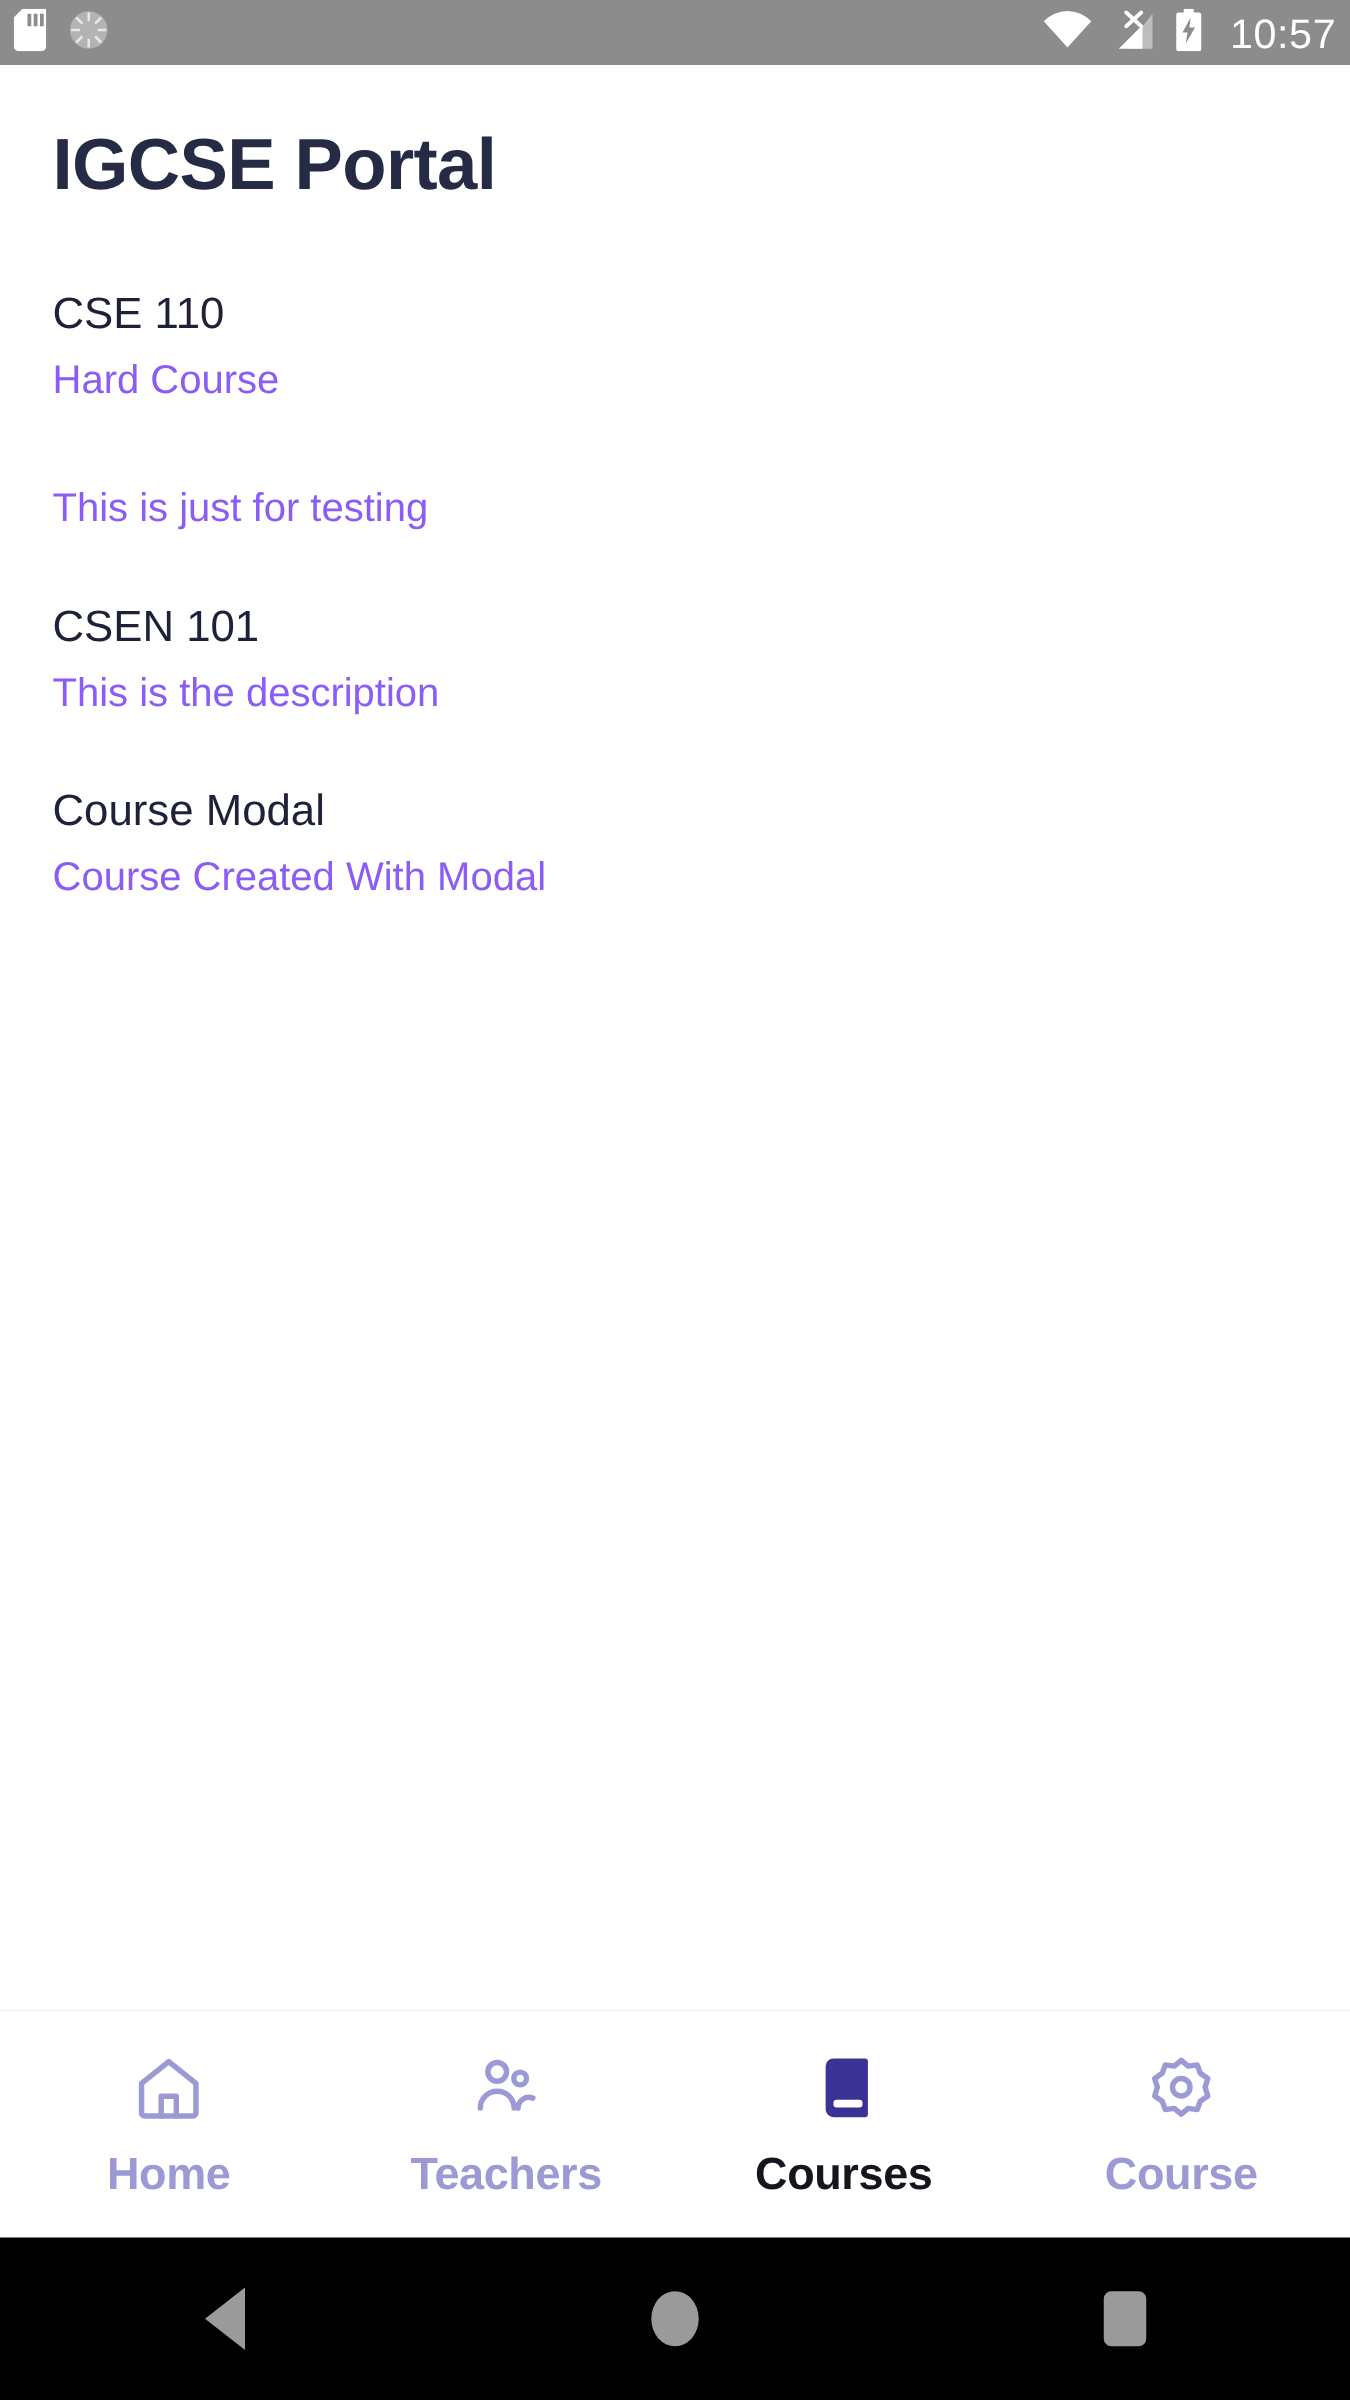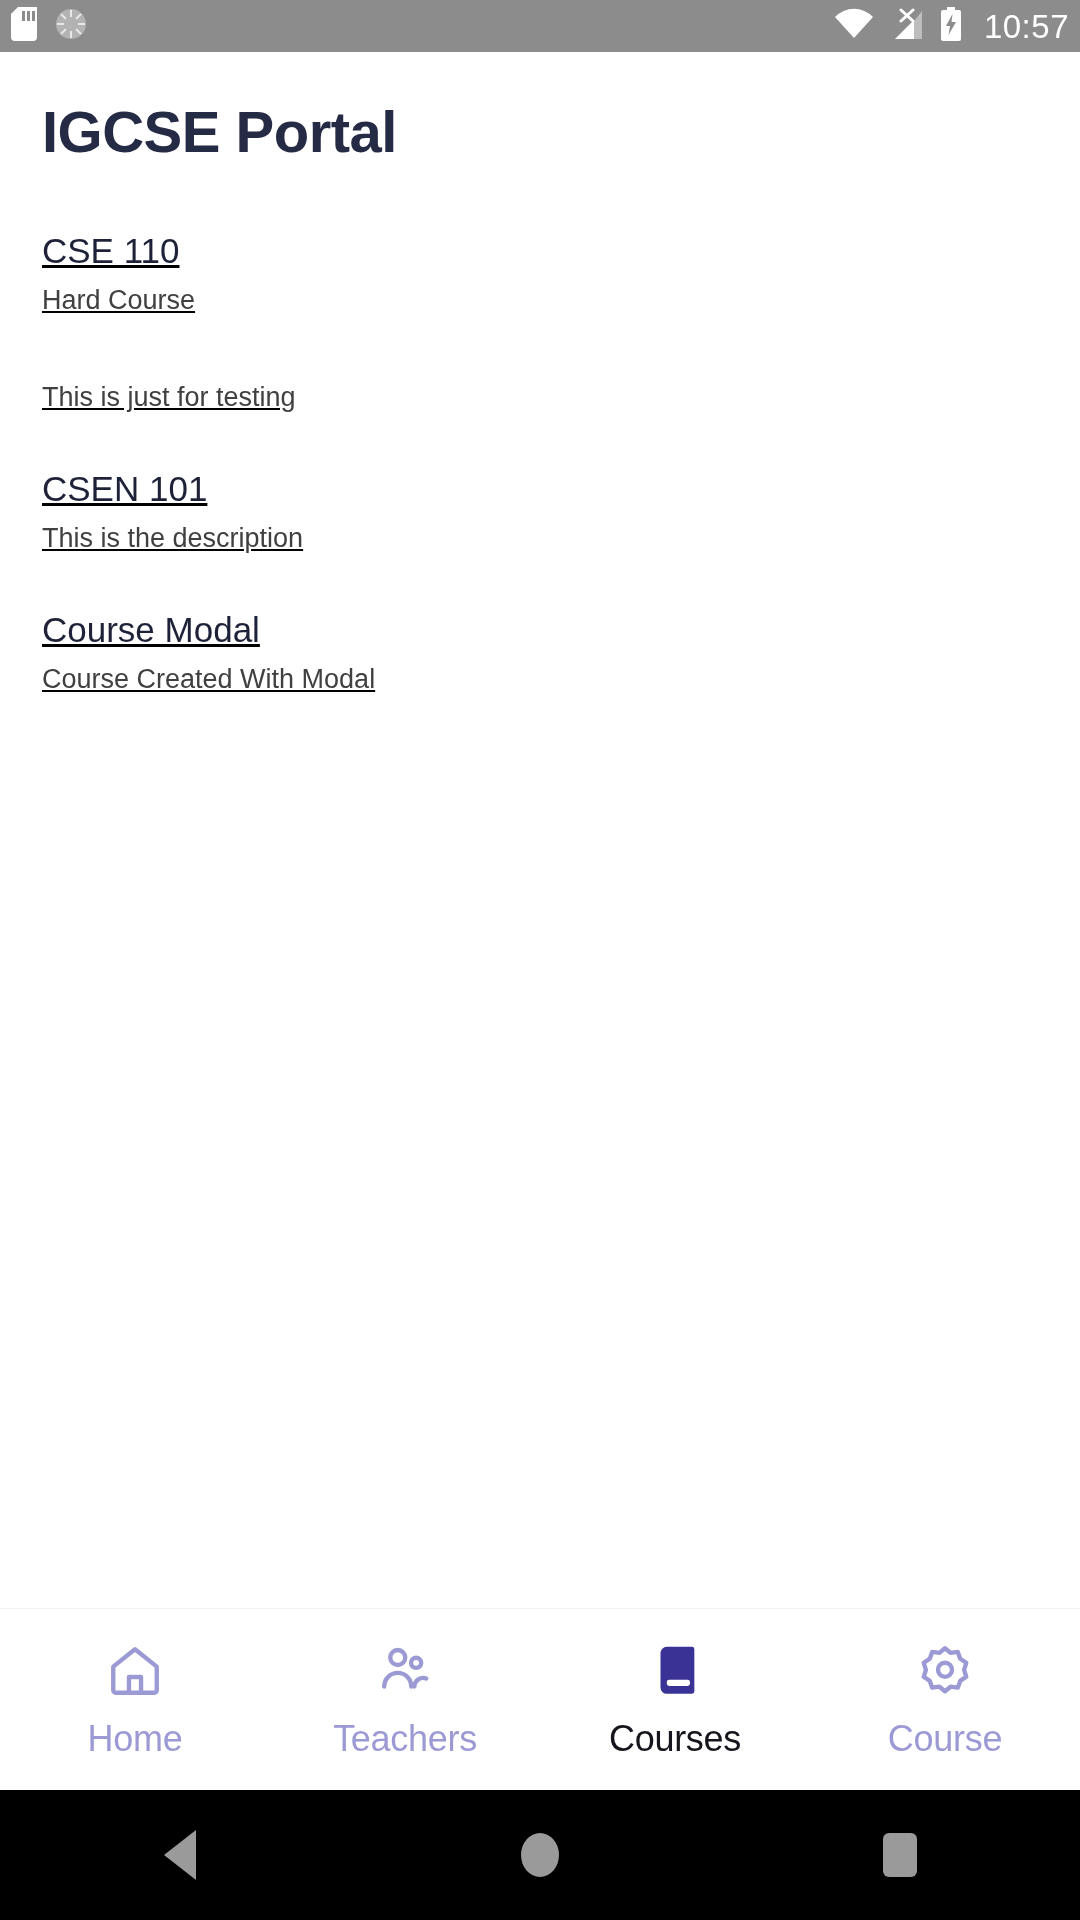--- a/index.html
+++ b/index.html
@@ -35,33 +35,32 @@
   .page-title{
     font-size:58px; font-weight:bold; color:#262b45;
     letter-spacing:-0.5px;
     padding:46px 0 0 42px;
   }
 
   .course-list{
     flex:1;
     padding:50px 0 0 0;
     overflow:hidden;
-    text-decoration:underline;
   }
   .course-item{
     padding:14px 42px 16px 42px;
     position:relative;
   }
   .course-item + .course-item{ margin-top:22px; }
   .course-title{
     font-size:35px; color:#1e2238; line-height:1.25;
     font-weight:400;
   }
   .course-desc{
-    font-size:27px; color:#404040; line-height:1.3;
+    font-size:32px; color:#8b5cf6; line-height:1.3;
     margin-top:10px; font-weight:400;
   }
 
   
   .tabbar{
     height:182px; width:1080px;
     background:#ffffff;
     display:flex; align-items:center;
     border-top:1px solid #f2f2f5;
   }
@@ -69,21 +68,21 @@
     flex:1; height:100%;
     display:flex; flex-direction:column;
     align-items:center; justify-content:center;
     gap:16px;
   }
   .tab-icon{
     width:62px; height:62px;
     display:flex; align-items:center; justify-content:center;
   }
   .tab-label{
-    font-size:36px; font-weight:normal; letter-spacing:-0.3px;
+    font-size:36px; font-weight:bold; letter-spacing:-0.3px;
     color:#9c9ad4;
     text-align:right;
   }
   .tab.active .tab-label{ color:#15161d; }
 
   
   .sysnav{
     position:absolute; bottom:0; left:0;
     width:1080px; height:130px; background:#000000;
     display:flex; align-items:center;

